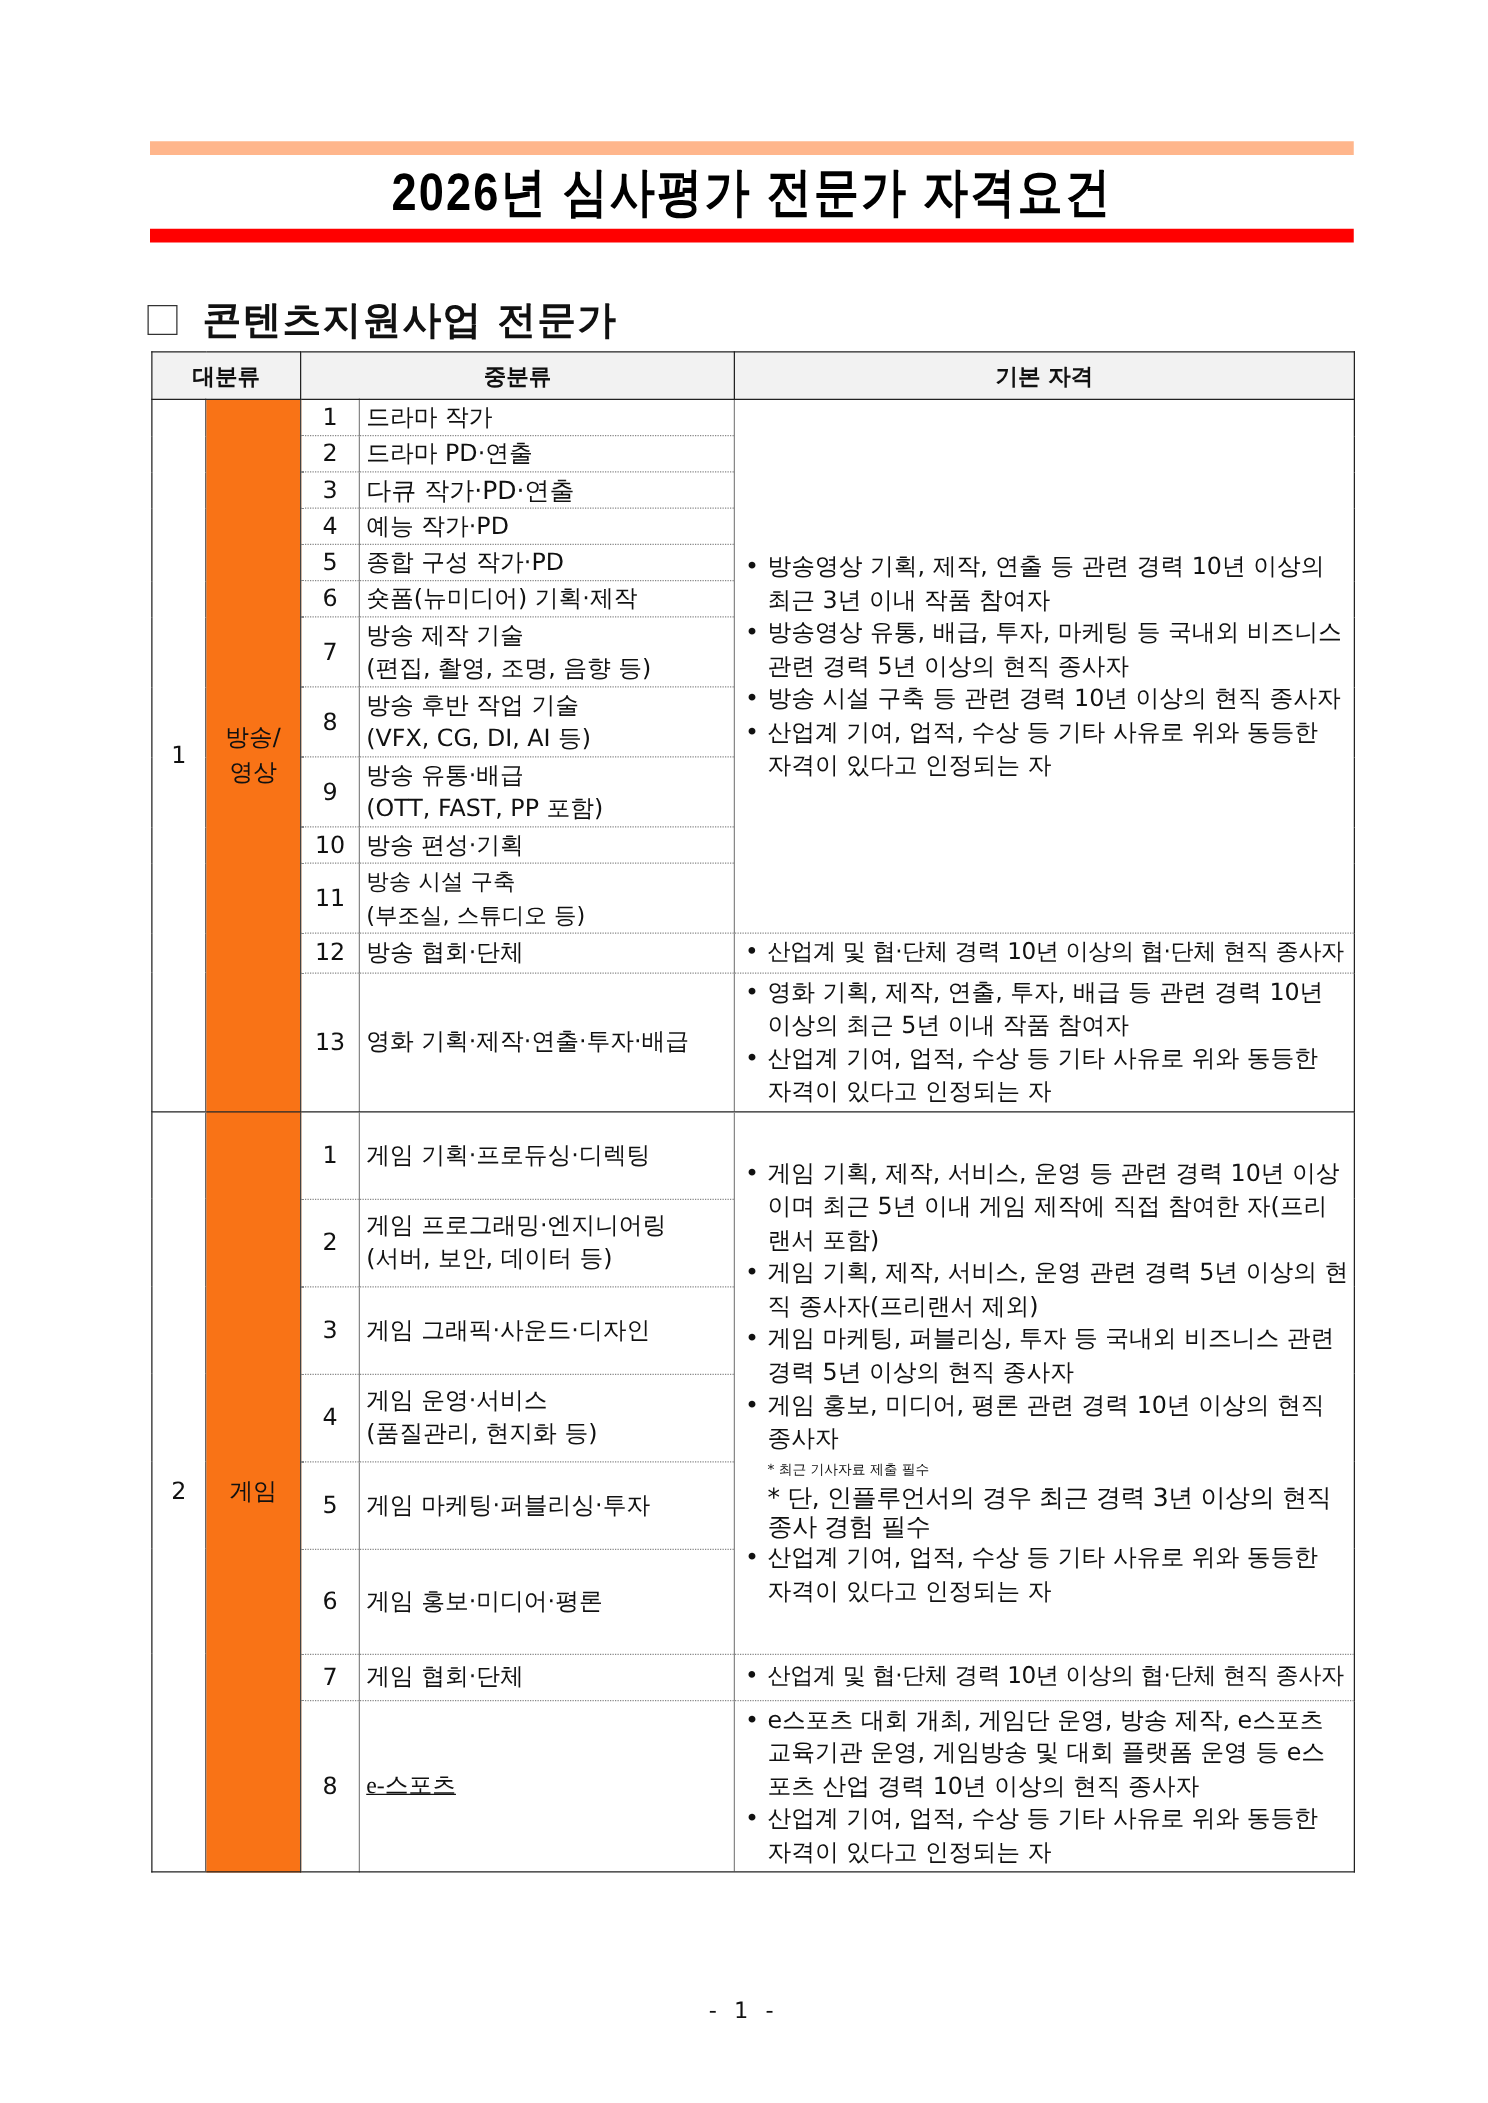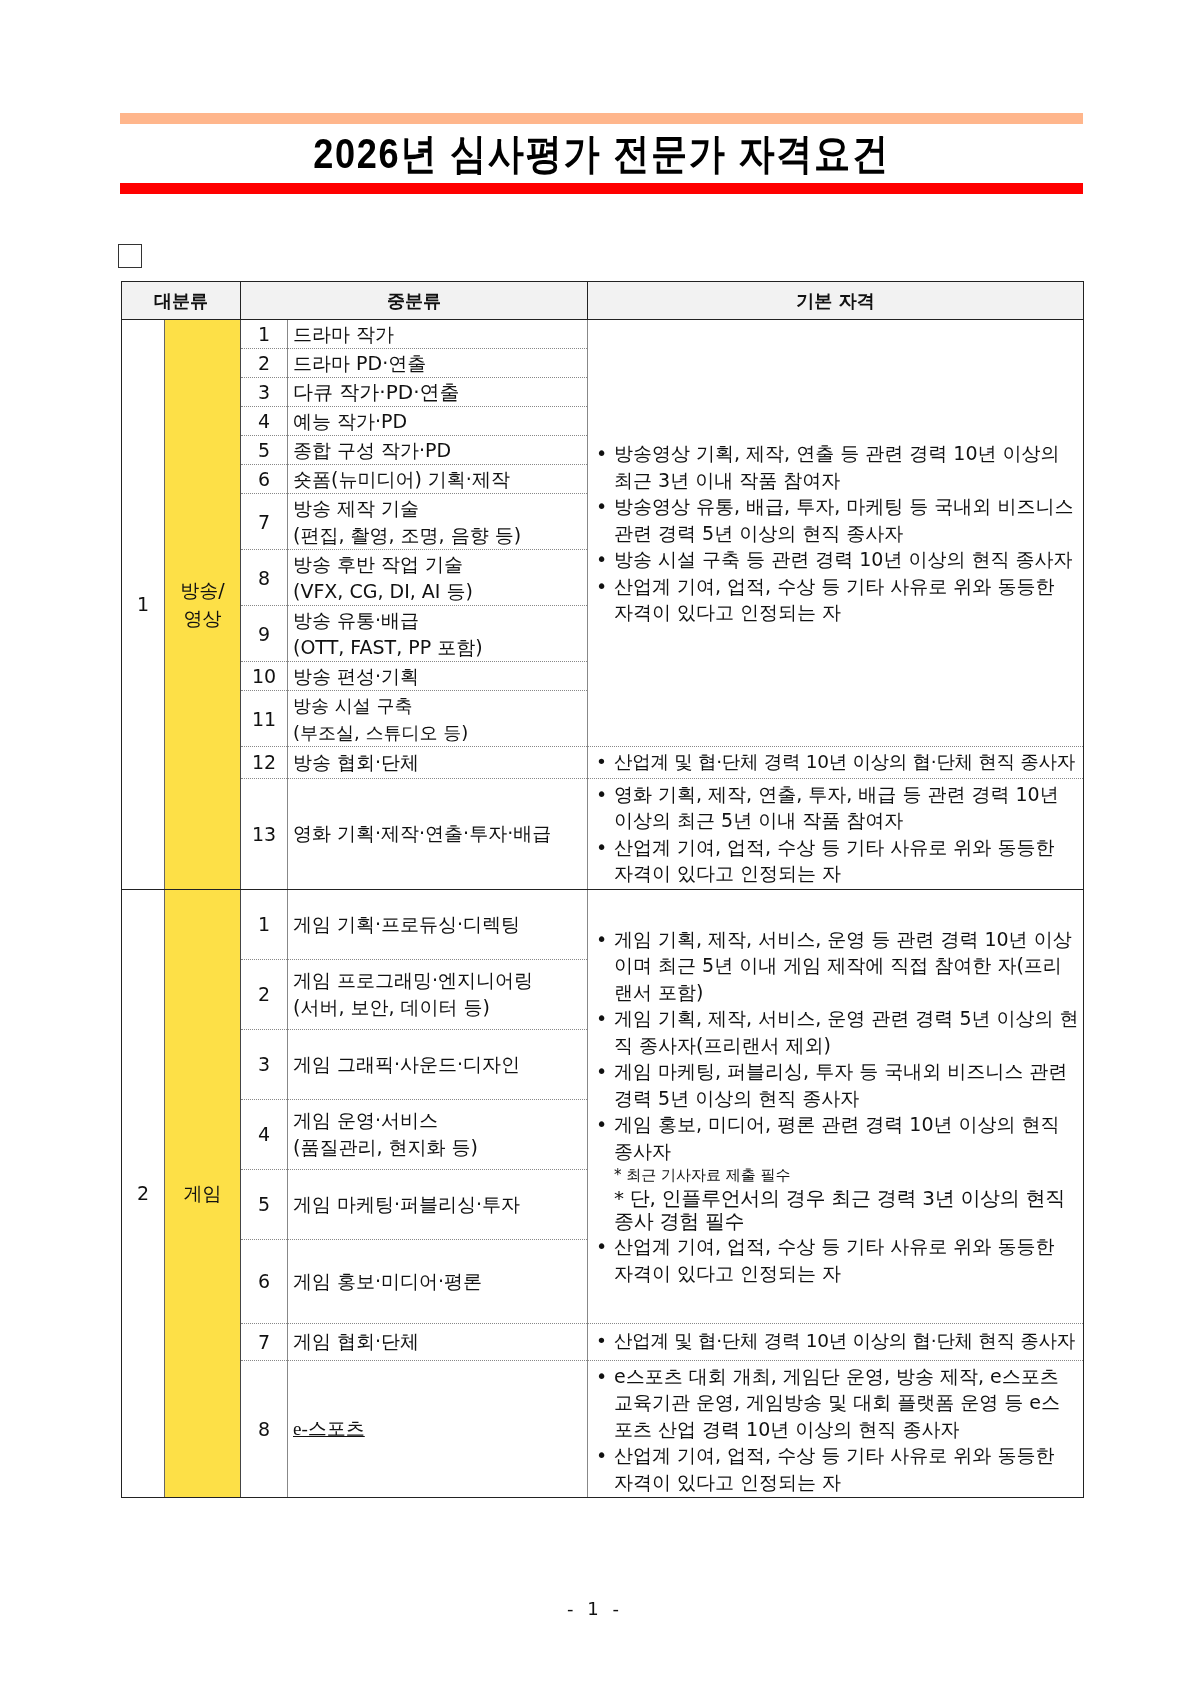--- a/index.html
+++ b/index.html
@@ -9,41 +9,42 @@
   .bar-bottom { position: absolute; left: 120px; top: 183px; width: 963px; height: 11px; background: #ff0000; }
   .section { position: absolute; left: 118px; top: 234px; height: 44px; display: flex; align-items: center; }
   .section .box { width: 24px; height: 24px; border: 1.5px solid #333; box-sizing: border-box; margin-right: 20px; }
   .section .txt { font-weight: bold; font-size: 31px; letter-spacing: 1px; color: #111; }
 
   table.main { position: absolute; left: 121px; top: 281px; width: 962px; border-collapse: collapse; table-layout: fixed; font-size: 19px; }
   table.main td, table.main th { padding: 0; vertical-align: middle; }
   table.main th { background: #f2f2f2; height: 37px; font-weight: bold; font-size: 18px; border: 1px solid #222; }
   col.c1 { width: 43px; } col.c2 { width: 76px; } col.c3 { width: 47px; } col.c4 { width: 300px; } col.c5 { width: 496px; }
   td.grp-num { text-align: center; border-left: 1.5px solid #222; border-top: 1.5px solid #222; border-bottom: 1.5px solid #222; }
-  td.grp-cat { background: #fde047; text-align: center; border-left: 1px solid #666; border-right: 1px solid #444; border-top: 1.5px solid #222; border-bottom: 1.5px solid #222; line-height: 28px; }
+  td.grp-cat { background: #f97316; text-align: center; border-left: 1px solid #666; border-right: 1px solid #444; border-top: 1.5px solid #222; border-bottom: 1.5px solid #222; line-height: 28px; }
   td.sn { text-align: center; border-right: 1px solid #888; border-bottom: 1px dotted #888; }
   td.sname { padding-left: 5px !important; border-bottom: 1px dotted #888; line-height: 27px; margin-top: 45px; }
   td.req { border-left: 1px solid #888; border-right: 1.5px solid #222; border-bottom: 1px dotted #888; padding: 2px 4px 2px 8px !important; line-height: 26.5px; }
   tr.grp-end td.sn, tr.grp-end td.sname, tr.grp-end td.req { border-bottom: 1.5px solid #222; }
   tr.grp-start td.sn, tr.grp-start td.sname, tr.grp-start td.req { border-top: 1.5px solid #222; }
   .bul { display: block; padding-left: 18px; text-indent: -18px; }
   .bul::before { content: "•"; display: inline-block; width: 18px; text-indent: 0; }
-  .note { display: block; font-size: 15px; line-height: 23px; padding-left: 18px; }
+  .note { display: block; font-size: 11px; line-height: 23px; padding-left: 18px; }
   .u { text-decoration: underline; font-family: Liberation Serif, serif; }
   .page-num { position: absolute; left: 0; width: 1190px; top: 1598px; text-align: center; font-size: 18px; letter-spacing: 4px; }
 </style>
 </head>
 <body>
 
 <div class="bar-top"></div>
 <div class="title">2026년 심사평가 전문가 자격요건</div>
 <div class="bar-bottom"></div>
 
 <div class="section">
   <span class="box"></span>
+  <span class="txt">콘텐츠지원사업 전문가</span>
 </div>
 
 <table class="main">
   <colgroup>
       <col class="c1">
       <col class="c2">
       <col class="c3">
       <col class="c4">
       <col class="c5">
     </colgroup>

